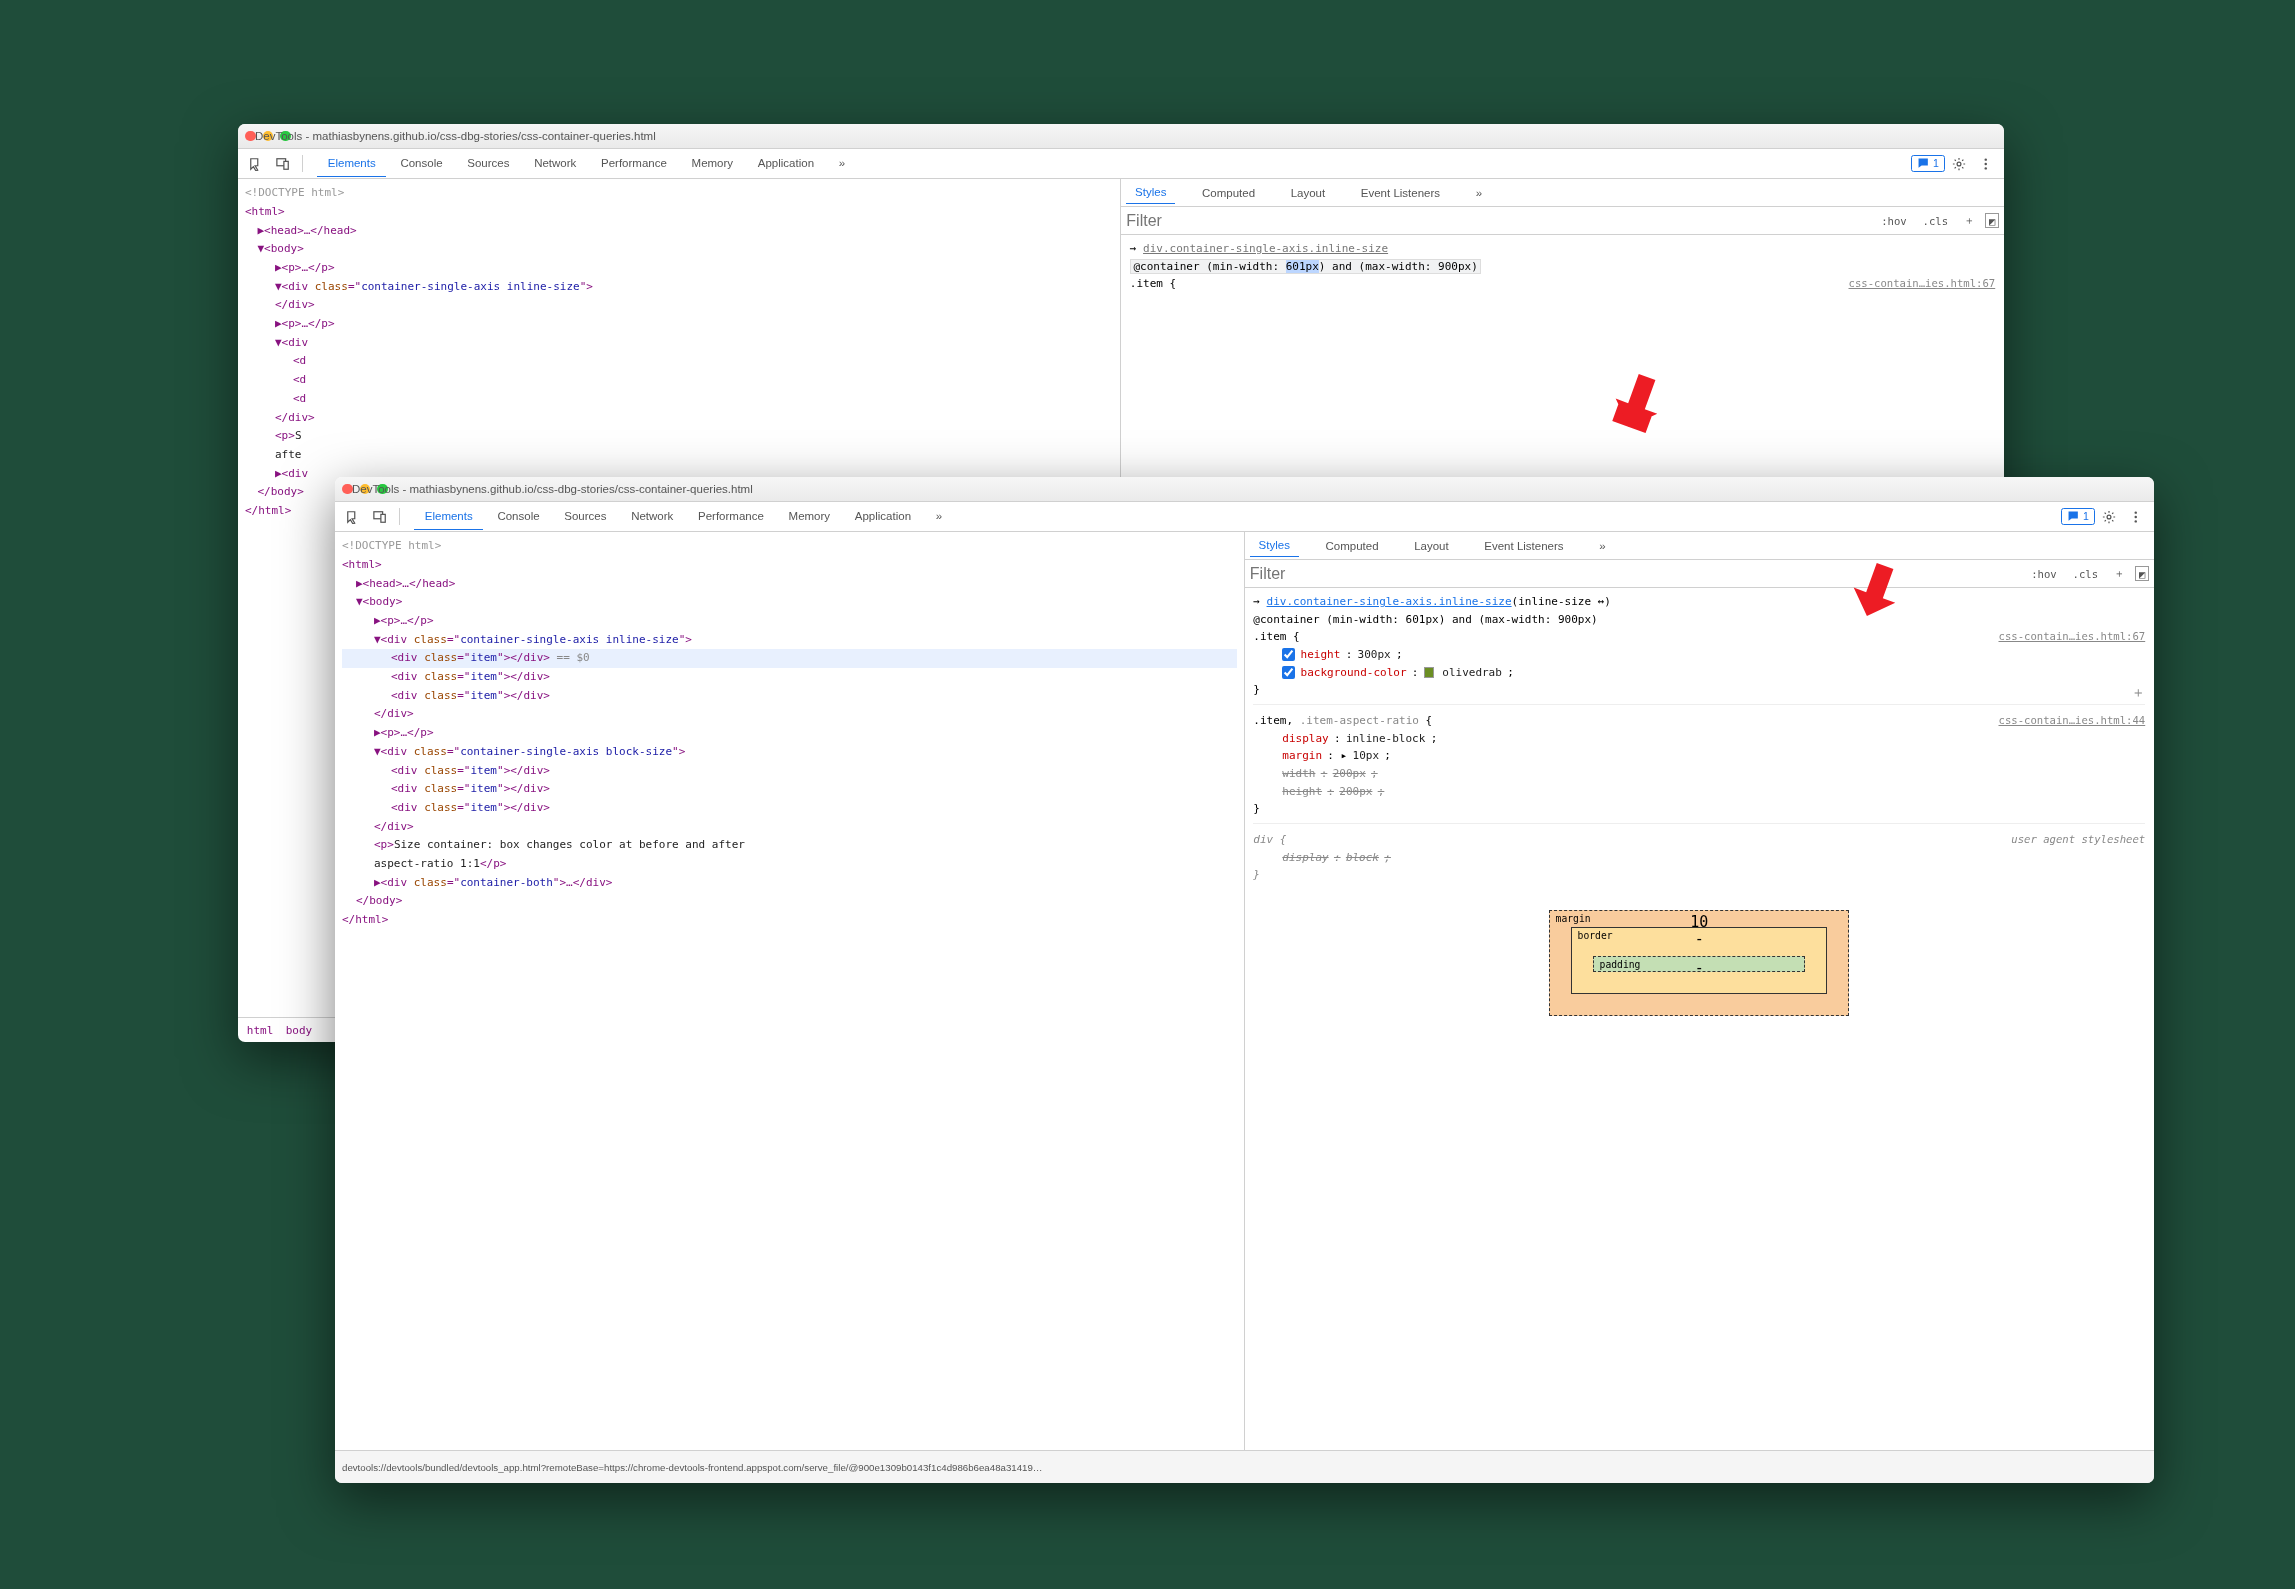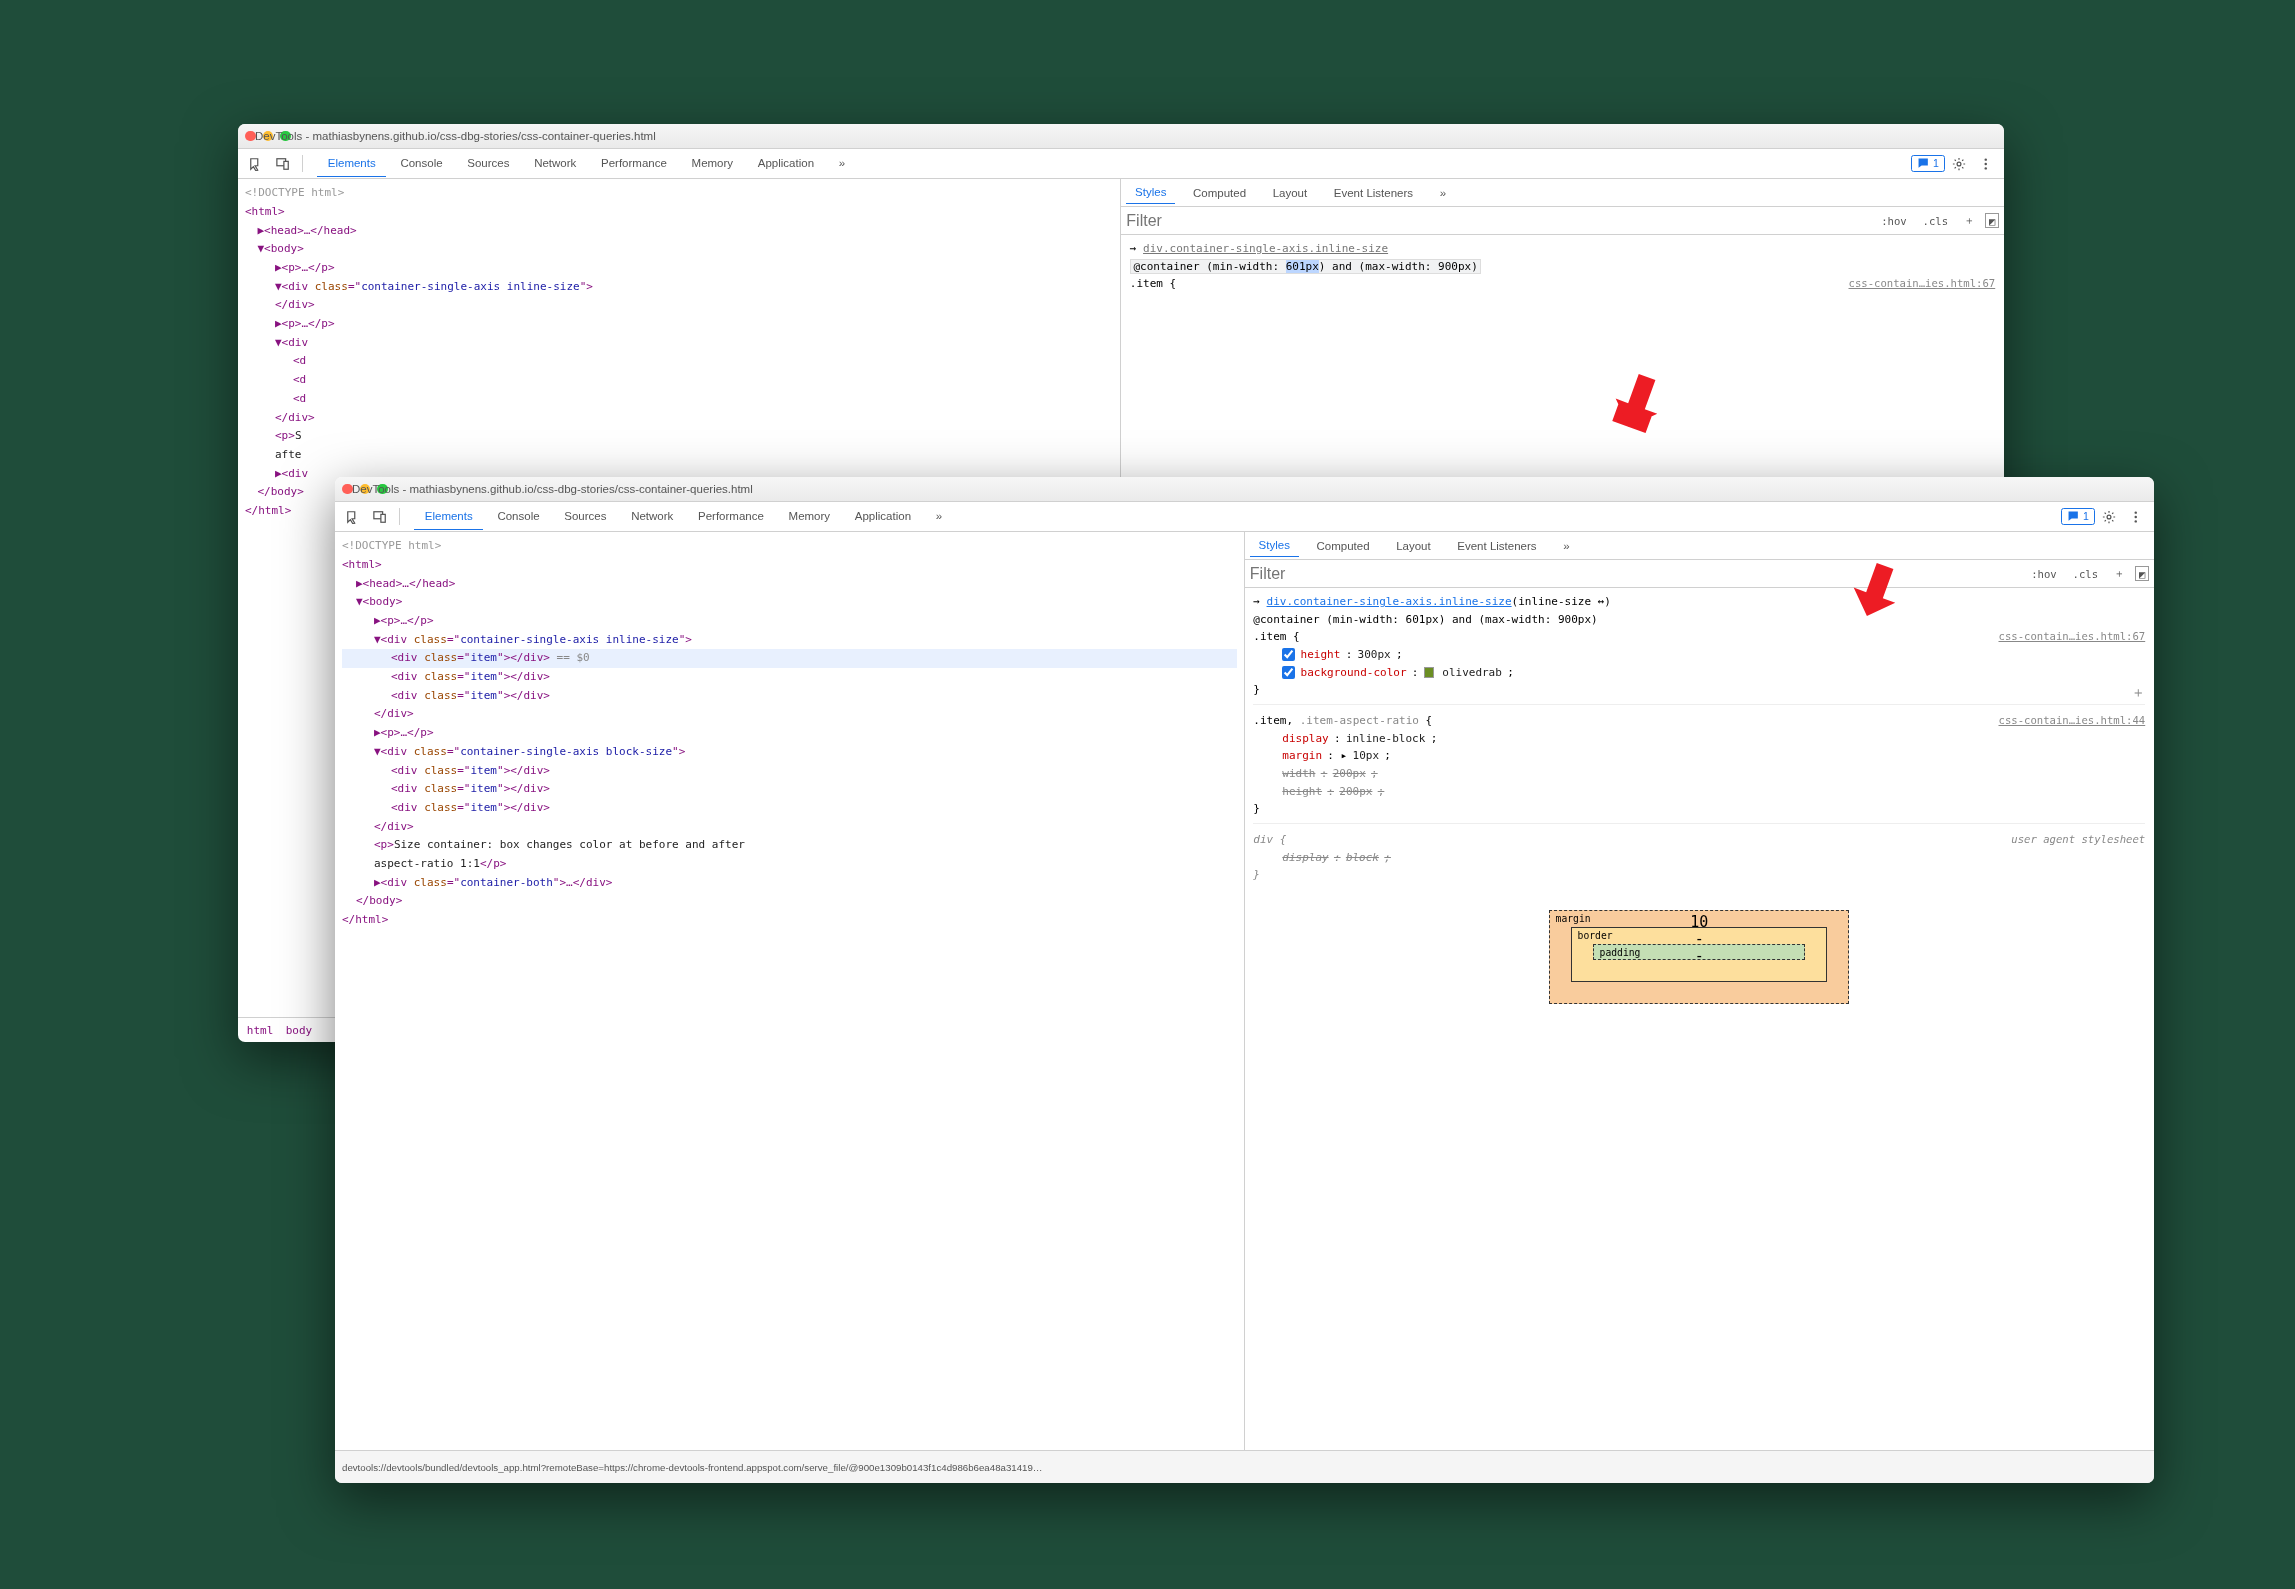--- a/index.html
+++ b/index.html
@@ -44,21 +44,21 @@
   }
   .toolbtn { width:25px; height:23px; display:flex; align-items:center; justify-content:center; color:#555; border-radius:2.6px;}
   .tabs { display:flex; gap:3.5px; margin-left:7px; }
   .tab { padding:7px 10.6px; color:#555; cursor:pointer; white-space:nowrap;}
   .tab.active { color:#1a73e8; border-bottom:1.8px solid #1a73e8; }
   .spacer{flex:1;}
   .msg-badge { display:flex; align-items:center; gap:3.5px; border:0.9px solid #1a73e8; color:#1a73e8; padding:1.8px 5.3px; border-radius:2.6px; font-size:10.6px;}
   .content { flex:1; display:flex; overflow:hidden; }
   .elements-pane { flex:1; overflow:auto; padding:5.3px 7px; border-right:0.9px solid #d0d0d0; background:#fff;}
   .styles-pane { width: 50%; display:flex; flex-direction:column; background:#fff; overflow:hidden;}
-  .subtabs { display:flex; gap:9px; border-bottom:0.9px solid #d0d0d0; padding:0 5.3px; height:28px; align-items:center;}
+  .subtabs { display:flex; gap:18px; border-bottom:0.9px solid #d0d0d0; padding:0 5.3px; height:28px; align-items:center;}
   .subtab { padding:5.3px 8.8px; color:#555; cursor:pointer;}
   .subtab.active { color:#1a73e8; border-bottom:1.8px solid #1a73e8;}
   .filterbar { display:flex; align-items:center; border-bottom:0.9px solid #d0d0d0; height:28px; padding:0 5.3px; gap:5.3px;}
   .filterbar input { flex:1; border:none; outline:none; font-size:16px; color:#555;}
   .pill { padding:1.8px 5.3px; color:#555; font-family:Menlo,monospace; font-size:10.6px; cursor:pointer;}
   .styles-body { flex:1; overflow:auto; padding:5.3px 8.8px;}
   .rule { margin-bottom:7px; line-height:1.6;}
   .link { color:#888; float:right; text-decoration:underline; font-family:Menlo,monospace; font-size:10.6px;}
   .selector-link { color:#1a73e8; text-decoration:underline;}
   .prop { display:flex; align-items:center; gap:5.3px; margin-left:29px;}
@@ -66,21 +66,21 @@
   .k{color:#c80000;} .v{color:#222;} .strike{text-decoration:line-through; color:#888;}
   .italic{font-style:italic; color:#888;}
   .swatch{display:inline-block;width:10.6px;height:10.6px;background:#6b8e23;border:0.9px solid #999;vertical-align:middle;margin-right:2.6px;}
   .domline { white-space:pre; line-height:1.7; }
   .t-tag{color:#881280;} .t-attr{color:#994500;} .t-val{color:#1a1aa6;} .t-comment{color:#999;} .t-plain{color:#222;}
   .selline{background:#e8f0fe;}
   .arrow { position:absolute; width:62px; height:62px; }
   .arrow svg { width:100%; height:100%; }
   .boxmodel { margin:26.5px auto 0; width:300px; }
   .bm-m{border:0.9px dashed #333; background:#f9cc9d; padding:16px 21px 21px; position:relative;}
-  .bm-b{border:0.9px solid #333; background:#fddf9d; padding:16px 21px 21px; position:relative;}
+  .bm-b{border:0.9px solid #333; background:#fddf9d; padding:28px 21px 21px; position:relative;}
   .bm-p{border:0.9px dashed #333; background:#c4dfb4; padding:7px 21px; position:relative;}
   .bm-lbl{position:absolute; top:1.8px; left:5.3px; font-size:9.7px;}
   .bm-val{position:absolute; top:1.8px; left:50%; transform:translateX(-50%); font-size:15px;}
   .crumbs{height:25px; border-top:0.9px solid #d0d0d0; display:flex; align-items:center; padding:0 8.8px; gap:12.4px; color:#555;}
   .statusbar{height:19.4px;border-top:0.9px solid #d0d0d0;background:#f5f5f5;font-size:9.7px;color:#555;display:flex;align-items:center;padding:16px 7px;overflow:hidden;white-space:nowrap;}
   .plusbtn{float:right;color:#888;font-size:14px;}
   .container-info{background:#f1f2f3;padding:0 2.6px;border:0.9px solid #ddd;}
 </style>
 </head>
 <body>

